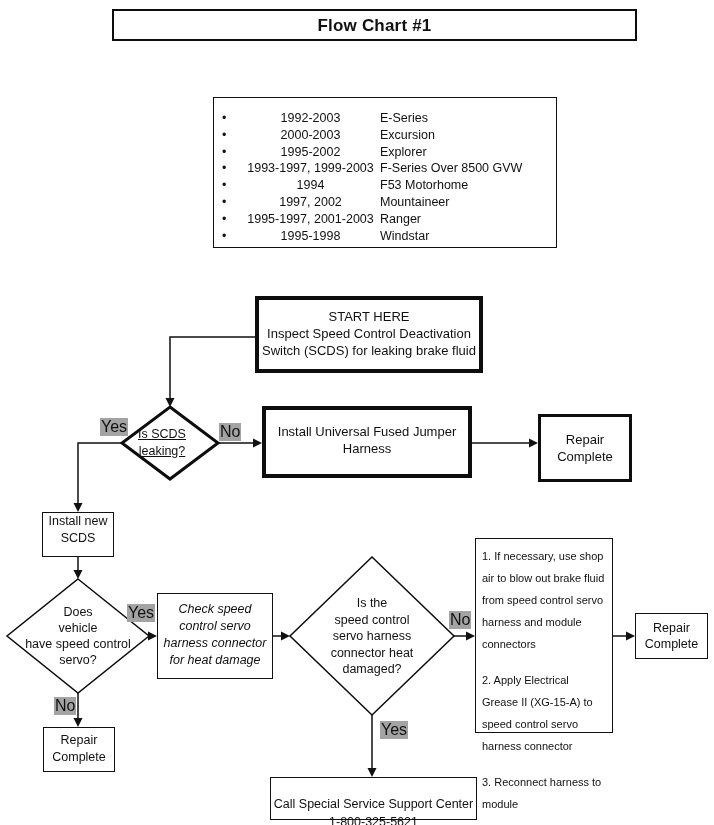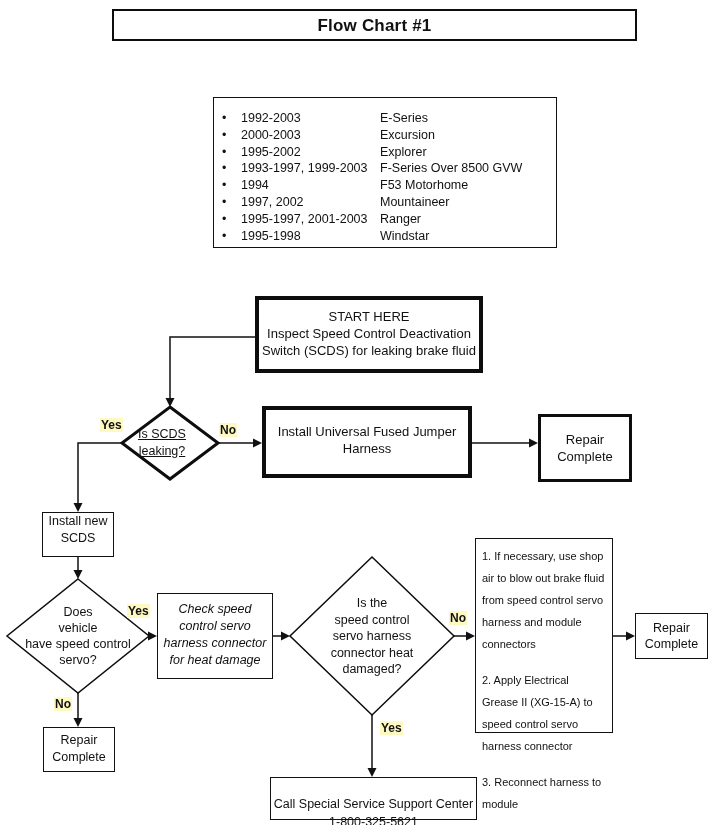--- a/index.html
+++ b/index.html
@@ -14,21 +14,21 @@
   .mid{border:3px solid #0d0d0d;}
   .thin1{border:1px solid #111;}
   
   .titlebox{left:112px;top:9px;width:525px;height:32px;border:2px solid #0d0d0d;
     font-size:17px;font-weight:bold;line-height:29px;letter-spacing:.2px;text-align:center;}
   
   .vehiclebox{left:213px;top:97px;width:344px;height:151px;text-align:left;
     padding:12px 0 0 8px;font-size:12.5px;}
   .vrow{display:flex;line-height:16.8px;}
   .vrow .bul{width:19px;}
-  .vrow .yrs{width:139px;}
+  .vrow .yrs{width:139px;text-align:center;}
   
   .startbox{left:255px;top:296px;width:228px;height:77px;font-size:13px;
     padding-top:8px;line-height:17px;}
   .startbox .hd{font-weight:normal;}
   
   .jumperbox{left:262px;top:406px;width:210px;height:72px;font-size:13px;
     line-height:17px;padding-top:13px;}
   .repairtop{left:538px;top:414px;width:94px;height:68px;font-size:13px;
     line-height:17px;padding-top:14px;}
   .scdsbox{left:42px;top:512px;width:72px;height:45px;font-size:12.5px;
@@ -43,21 +43,21 @@
   .repairleft{left:43px;top:727px;width:72px;height:45px;font-size:12.5px;
     line-height:17px;padding-top:4px;}
   .callbox{left:270px;top:777px;width:207px;height:43px;font-size:12.5px;
     line-height:18px;padding-top:17px;}
   
   .dtext{text-align:center;font-size:12.5px;background:transparent;}
   .d1t{left:114px;top:426px;width:96px;line-height:16.5px;text-decoration:underline;}
   .d2t{left:6px;top:604px;width:144px;line-height:16px;}
   .d3t{left:292px;top:595px;width:160px;line-height:16.5px;}
   
-  .lbl{font-size:12px;background:#fef9c3;padding:0 1px;font-weight:bold;}
+  .lbl{font-size:16px;background:#a3a3a3;padding:0 1px;}
   .yes1{left:100px;top:418px;}
   .no1{left:219px;top:423px;}
   .yes2{left:127px;top:604px;}
   .no2{left:54px;top:697px;}
   .no3{left:449px;top:611px;}
   .yes3{left:380px;top:721px;}
 </style>
 </head>
 <body>
 

